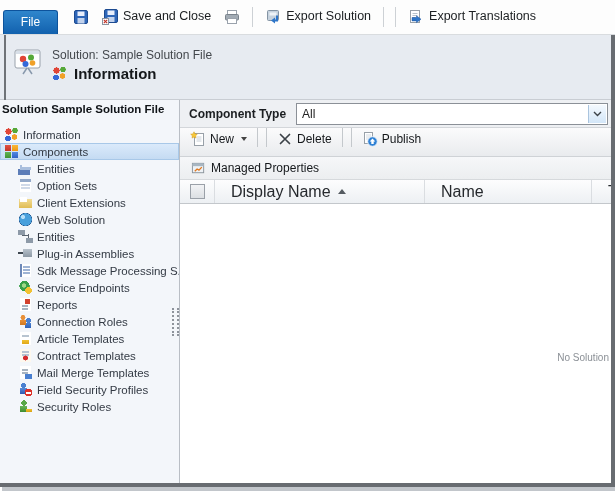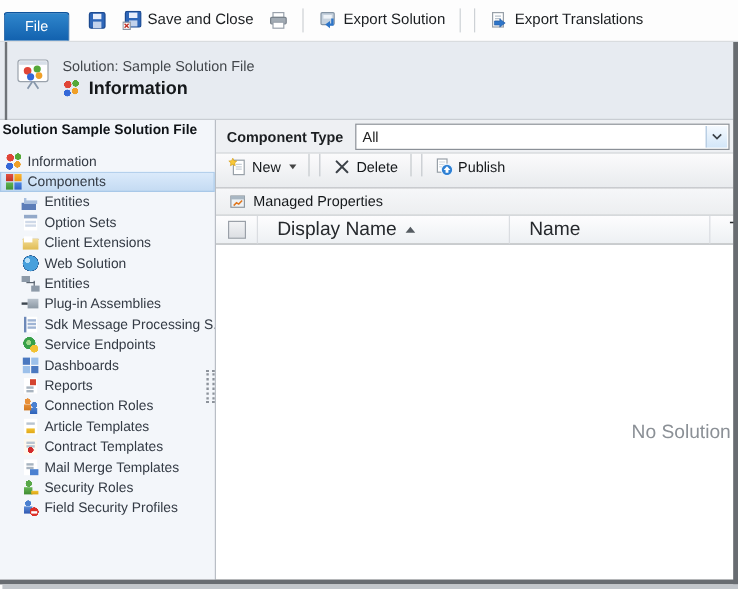--- a/index.html
+++ b/index.html
@@ -80,21 +80,21 @@
   .grid-header{height:23px;flex:none;background:linear-gradient(180deg,#fdfdfe,#edf0f3);border-bottom:1px solid #c3c7cb;display:flex;align-items:stretch;font-size:16px;color:#26292d}
   .gh-cell{display:flex;align-items:center;border-right:1px solid #dadde1;padding-left:16px;cursor:pointer}
   .gh-check{width:34px;flex:none;padding:0;justify-content:center}
   .gh-display{width:193px;flex:none}
   .gh-name{width:150px;flex:none}
   .gh-type{flex:1;border-right:none}
   .checkbox{width:13px;height:13px;border:1px solid #9aa0a8;background:linear-gradient(180deg,#f2f3f5,#dcdfe3)}
   .sort-arrow{width:0;height:0;border-left:4px solid transparent;border-right:4px solid transparent;border-bottom:5px solid #555b61;margin-left:7px}
 
   .grid-body{flex:1;position:relative;background:#fff;overflow:hidden}
-  .empty-msg{position:absolute;top:148px;right:2px;font-size:16px;color:#8b9096;white-space:nowrap}
+  .empty-msg{position:absolute;top:148px;right:2px;font-size:10px;color:#8b9096;white-space:nowrap}
 
   
   .edge-right{position:absolute;top:35px;right:0;width:4px;height:452px;background:#686c71}
   .edge-bottom{position:absolute;left:0;right:0;top:483px;height:4px;background:#686c71}
   .edge-bottom-shadow{position:absolute;left:2px;right:0;top:487px;height:4px;background:#c2c6cb}
   .edge-left{position:absolute;left:4px;top:35px;width:2px;height:65px;background:#6f7378}
 </style>
 </head>
 <body>
 
@@ -220,50 +220,46 @@
           </div>
         <div class="nav-item indent">
             <span class="ic ic-sdk"></span>
             <span>Sdk Message Processing S...</span>
           </div>
         <div class="nav-item indent">
             <span class="ic ic-serviceend"></span>
             <span>Service Endpoints</span>
           </div>
         <div class="nav-item indent">
-            <span class="ic ic-dashboards"></span>
-            <span>Dashboards</span>
-          </div>
-        <div class="nav-item indent">
             <span class="ic ic-reports"></span>
             <span>Reports</span>
           </div>
         <div class="nav-item indent">
             <span class="ic ic-connroles"></span>
             <span>Connection Roles</span>
           </div>
         <div class="nav-item indent">
             <span class="ic ic-articletpl"></span>
             <span>Article Templates</span>
           </div>
         <div class="nav-item indent">
             <span class="ic ic-contracttpl"></span>
             <span>Contract Templates</span>
           </div>
         <div class="nav-item indent">
             <span class="ic ic-mailmerge"></span>
             <span>Mail Merge Templates</span>
           </div>
         <div class="nav-item indent">
+            <span class="ic ic-fieldsec"></span>
+            <span>Field Security Profiles</span>
+          </div>
+        <div class="nav-item indent">
             <span class="ic ic-secroles"></span>
             <span>Security Roles</span>
-          </div>
-        <div class="nav-item indent">
-            <span class="ic ic-fieldsec"></span>
-            <span>Field Security Profiles</span>
           </div>
       </div>
       <div class="splitter"></div>
     </div>
 
     <div class="main">
 
       <div class="filter-row">
         <span class="filter-label">Component Type</span>
         <div class="dropdown">

